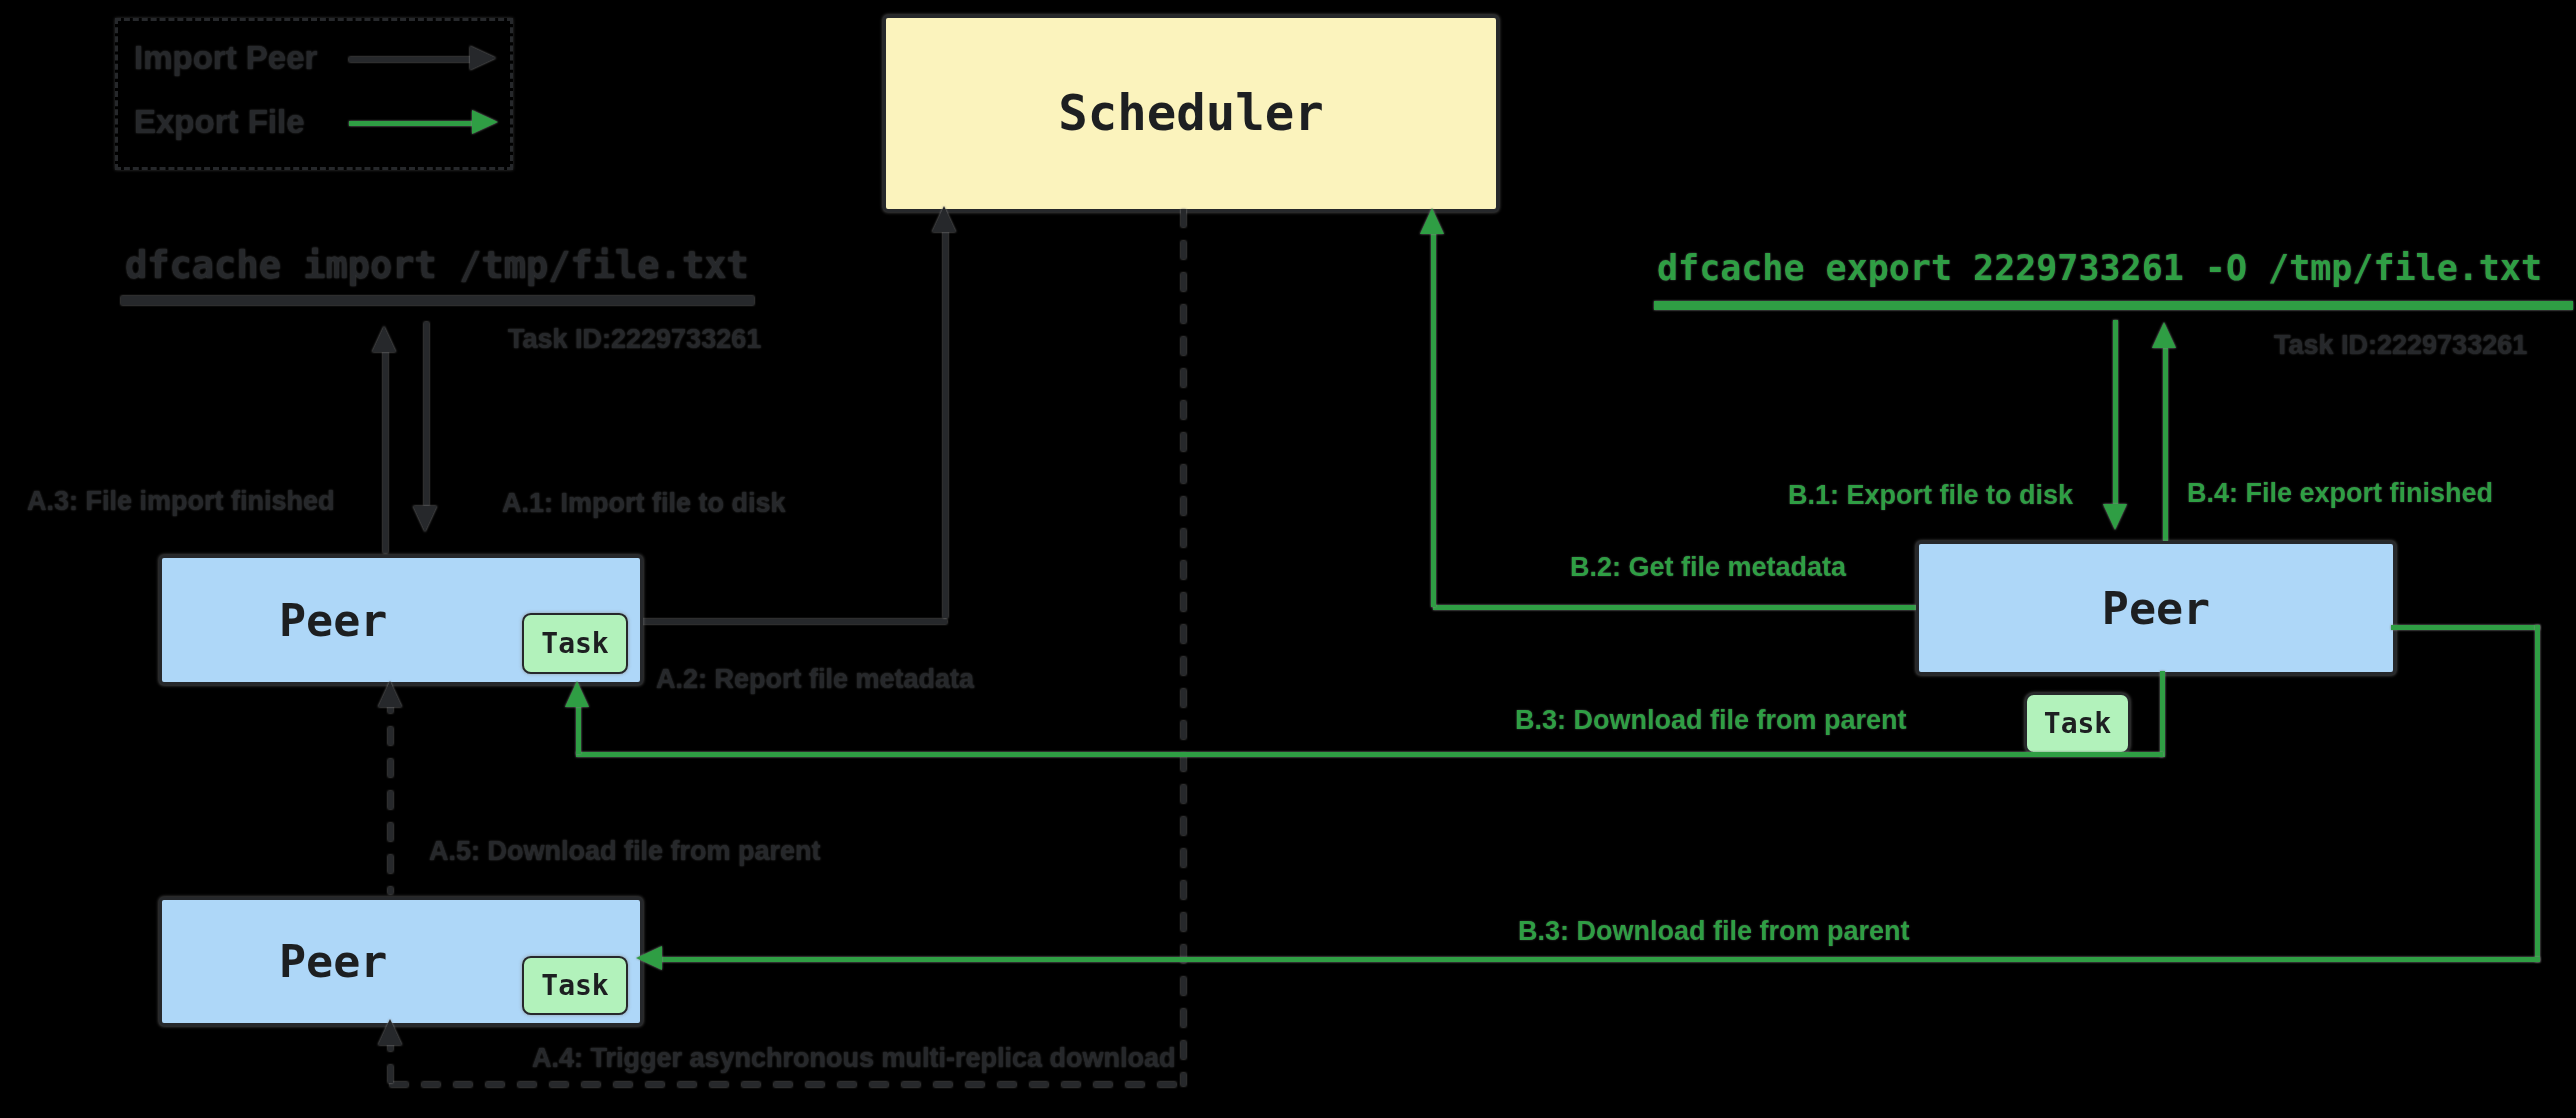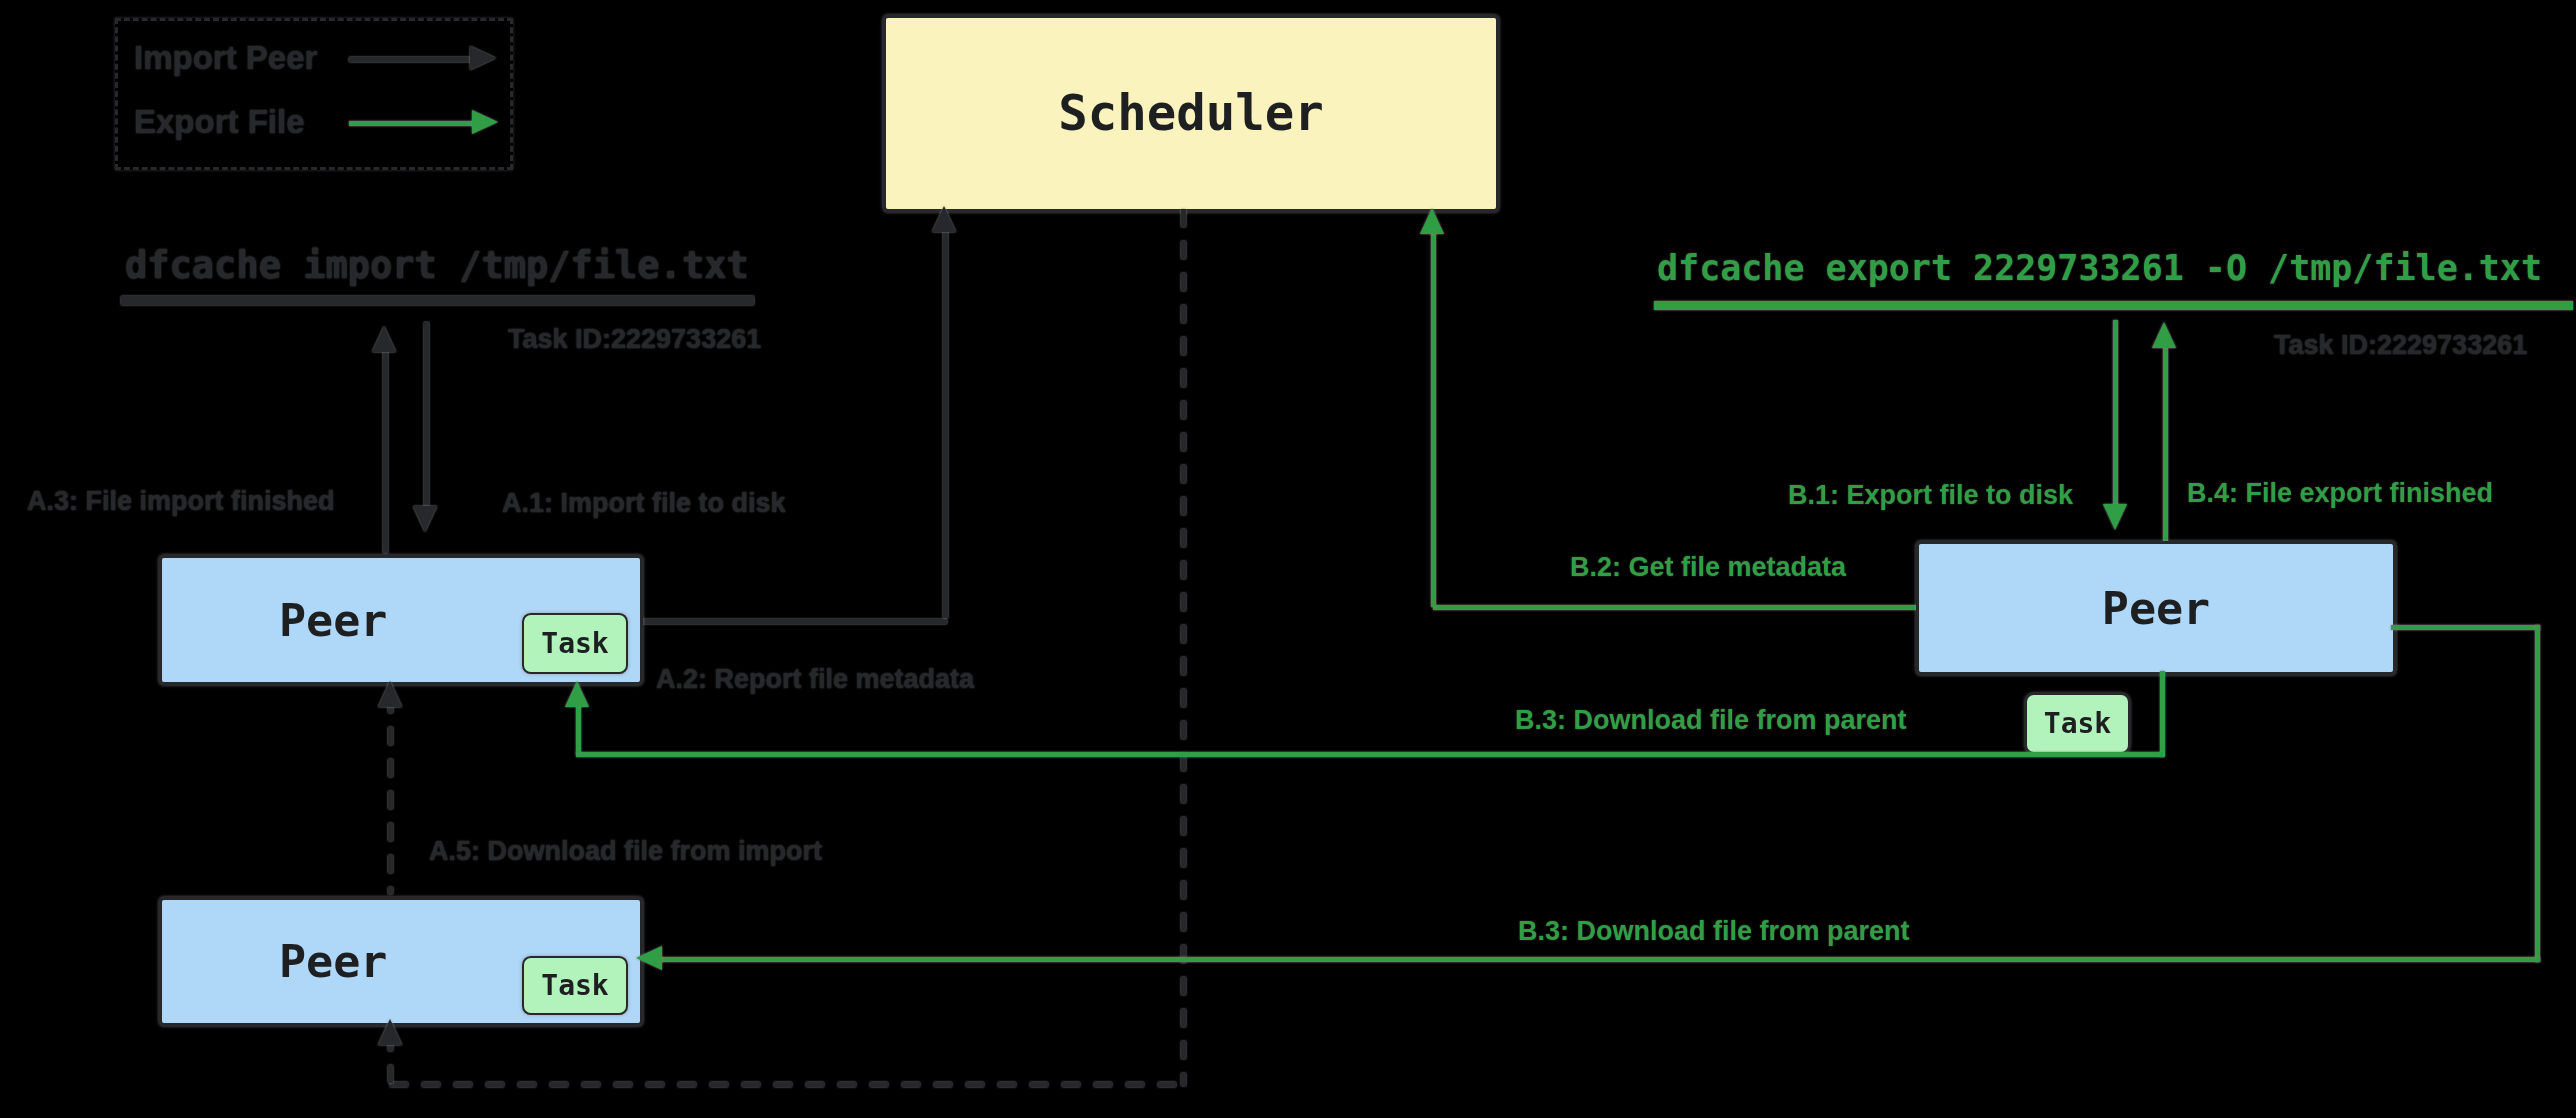--- a/index.html
+++ b/index.html
@@ -91,33 +91,34 @@
 
   <div class="node peer" style="left:159px;top:555px;width:478px;height:124px;justify-content:flex-start;">
     <span class="node-label" style="font-size:45px;margin-left:117px;">Peer</span>
   </div>
   <div class="node task" style="left:522px;top:613px;width:102px;height:57px;">
     <span class="node-label" style="font-size:28px;">Task</span>
   </div>
 
   <div class="lv dash-dark" style="left:388px;top:695px;height:199px;"></div>
   <div class="ah ah-up dark" style="left:378px;top:681px;"></div>
-  <div class="abs step dark" style="left:429px;top:836px;">A.5: Download file from import</div>
+  <div class="abs step dark" style="left:429px;top:836px;">A.5: Download file from parent</div>
 
   <div class="node peer" style="left:159px;top:897px;width:478px;height:123px;justify-content:flex-start;">
     <span class="node-label" style="font-size:45px;margin-left:117px;">Peer</span>
   </div>
   <div class="node task" style="left:522px;top:956px;width:102px;height:55px;">
     <span class="node-label" style="font-size:28px;">Task</span>
   </div>
 
   <div class="lv dash-dark" style="left:1181px;top:209px;height:877px;"></div>
   <div class="lh dash-dark" style="left:390px;top:1082px;width:793px;"></div>
   <div class="lv dash-dark" style="left:388px;top:1033px;height:51px;"></div>
   <div class="ah ah-up dark" style="left:378px;top:1019px;"></div>
+  <div class="abs step dark" style="left:532px;top:1043px;">A.4: Trigger asynchronous multi-replica download</div>
 
   <div class="abs mono cmd-green" style="left:1657px;top:248px;">dfcache export 2229733261 -O /tmp/file.txt</div>
   <div class="lh green abs" style="left:1654px;top:301px;width:919px;height:8.8px;"></div>
   <div class="abs taskid" style="left:2274px;top:330px;">Task ID:2229733261</div>
 
   <div class="lv green" style="left:2113px;top:320px;height:185px;"></div>
   <div class="ah ah-down green" style="left:2103px;top:504px;"></div>
   <div class="abs step green" style="left:1788px;top:480px;">B.1: Export file to disk</div>
 
   <div class="lv green" style="left:2163px;top:348px;height:193px;"></div>

